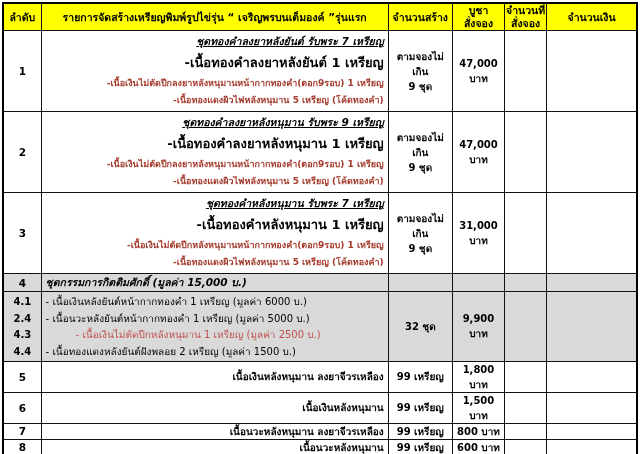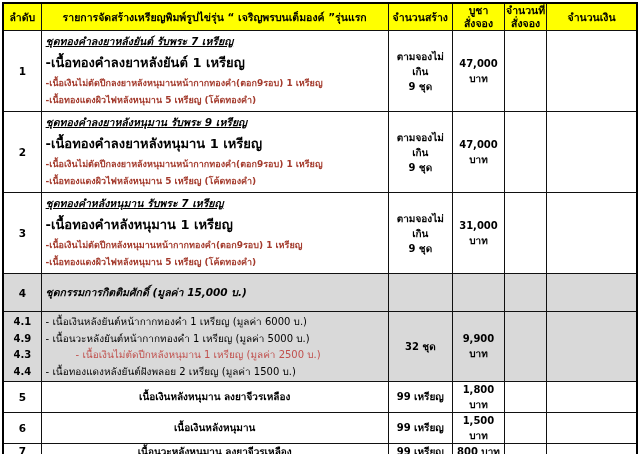--- a/index.html
+++ b/index.html
@@ -8,38 +8,38 @@
   td,th{border:1.5px solid #111;padding:0;overflow:hidden;vertical-align:middle;}
   
   col.c-no{width:38px}col.c-item{width:346px}col.c-made{width:64px}
   col.c-price{width:52px}col.c-qty{width:42px}col.c-amt{width:90px}
   
   tr.r-head{height:17px}
   tr.r-head th{background:#ffff00;font-size:10.5px;font-weight:bold;text-align:center;line-height:1.25;}
   
   .no{text-align:center;font-weight:bold;font-size:10.5px;}
   .made,.price{text-align:center;font-weight:bold;font-size:10px;line-height:1.5;}
-  .item-cell{padding:1px 4px;text-align:left;}
+  .item-cell{padding:1px 4px;text-align:right;}
   
   tr.r-set{height:67px}
   tr.r-set1{height:69px}
   .set-title{font-weight:bold;font-style:italic;text-decoration:underline;font-size:10.5px;margin:1px 0 2px 0;}
   .set-l1{font-weight:bold;font-size:13px;margin:2px 0;}
   .set-red{color:#a33a2c;font-weight:bold;font-size:9px;margin:3px 0;}
   
   tr.r-group-head{height:15px}
   tr.r-group-head td,tr.r-group td{background:#d9d9d9;}
-  .group-title{font-weight:bold;font-style:italic;font-size:10.5px;padding:10px 4px;}
+  .group-title{font-weight:bold;font-style:italic;font-size:10.5px;padding:0 4px;}
   tr.r-group{height:67px}
   .sub-line{height:16.6px;display:flex;align-items:center;font-size:10px;}
   .sub-no .sub-line{justify-content:center;font-weight:bold;}
   .sub-red{color:#c0504d;margin-left:30px;}
   
   tr.r-simple{height:16px}
-  .simple-text{font-weight:bold;font-size:10px;padding:0 4px;text-align:center;}
+  .simple-text{font-weight:bold;font-size:10px;padding:0 4px;text-align:right;}
 </style>
 </head>
 <body>
 
 <table>
   <colgroup>
     <col class="c-no">
       <col class="c-item">
       <col class="c-made">
     <col class="c-price">
@@ -120,21 +120,21 @@
       <td class="group-title">ชุดกรรมการกิตติมศักดิ์ (มูลค่า 15,000 บ.)</td>
       <td></td>
       <td></td>
       <td></td>
       <td></td>
     </tr>
 
     <tr class="r-group">
       <td class="sub-no">
         <div class="sub-line">4.1</div>
-        <div class="sub-line">4.9</div>
+        <div class="sub-line">2.4</div>
         <div class="sub-line">4.3</div>
         <div class="sub-line">4.4</div>
       </td>
       <td class="item-cell">
         <div class="sub-line">- เนื้อเงินหลังยันต์หน้ากากทองคำ 1 เหรียญ (มูลค่า 6000 บ.)</div>
         <div class="sub-line">- เนื้อนวะหลังยันต์หน้ากากทองคำ 1 เหรียญ (มูลค่า 5000 บ.)</div>
         <div class="sub-line sub-red">- เนื้อเงินไม่ตัดปีกหลังหนุมาน 1 เหรียญ (มูลค่า 2500 บ.)</div>
         <div class="sub-line">- เนื้อทองแดงหลังยันต์ฝังพลอย 2 เหรียญ (มูลค่า 1500 บ.)</div>
       </td>
       <td class="made">32 ชุด</td>

